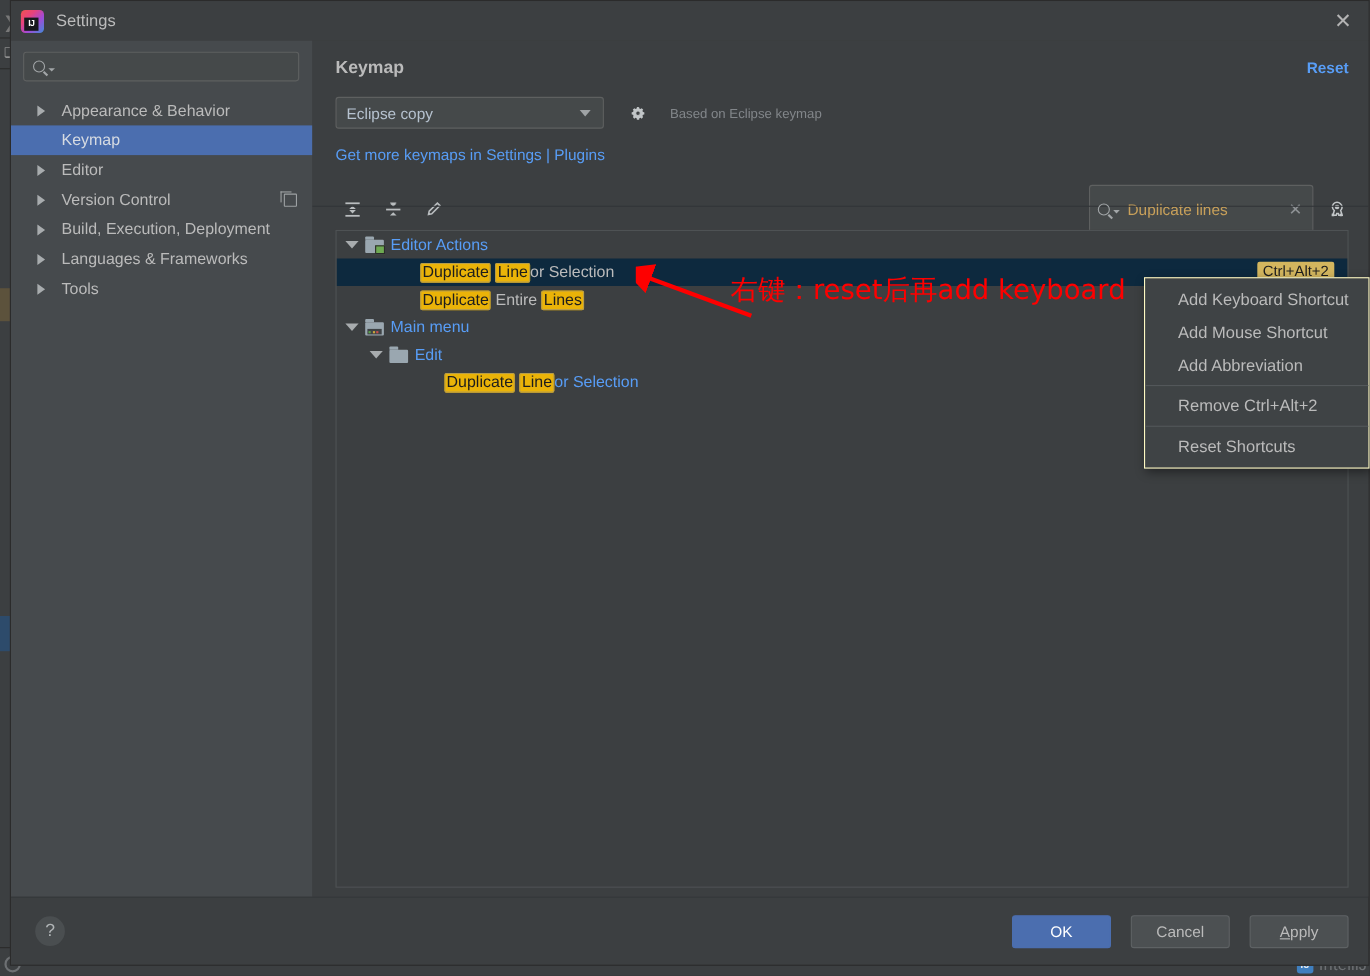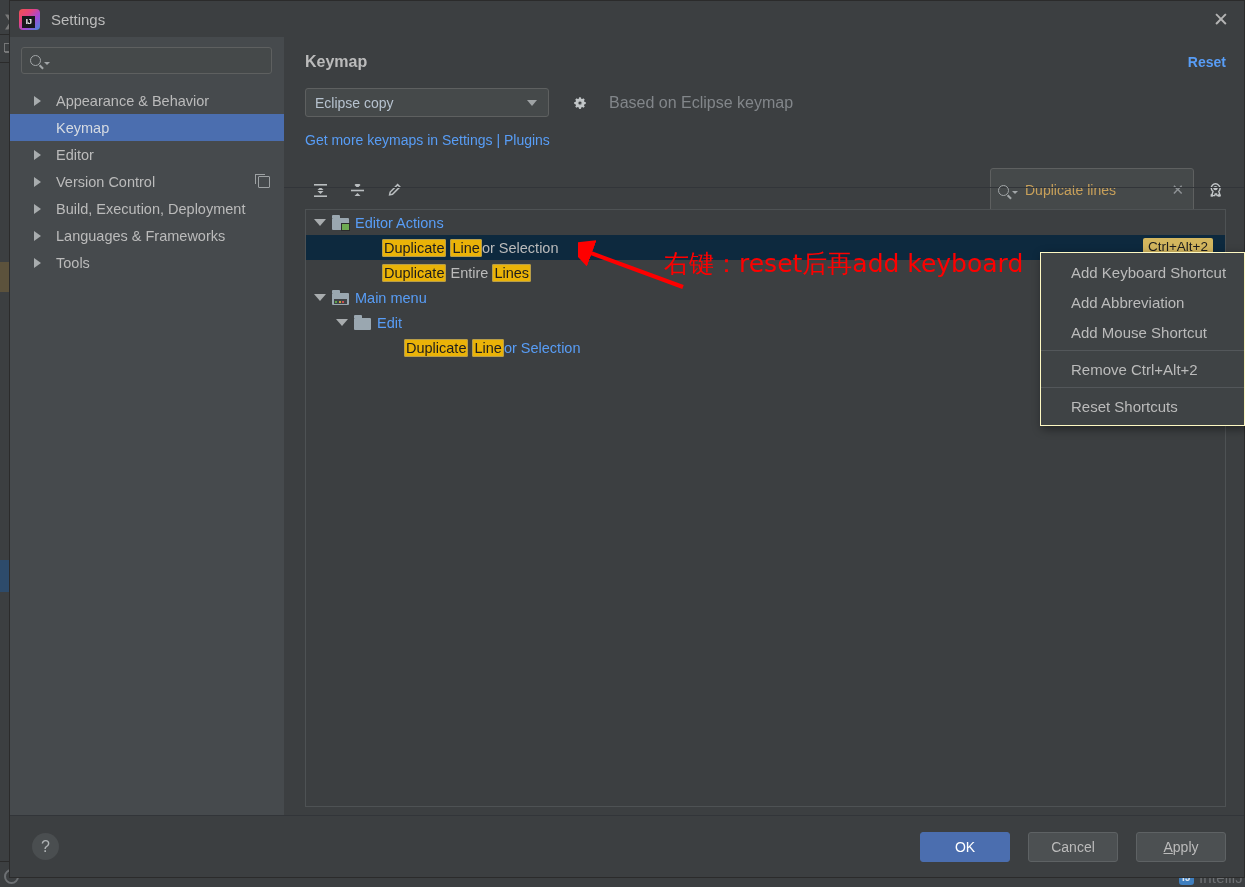--- a/index.html
+++ b/index.html
@@ -158,21 +158,21 @@
   }
   .combo .caret {
     position: absolute; right: 11px; width: 0; height: 0;
     border-left: 5px solid transparent; border-right: 5px solid transparent;
     border-top: 6px solid #9fa3a5;
   }
   .gear {
     margin-left: 22px; width: 18px; height: 18px; position: relative; cursor: pointer;
   }
   .gear svg { display:block; }
-  .based-on { margin-left: 20px; color: #82868a; font-size: 16px; }
+  .based-on { margin-left: 20px; color: #82868a; font-size: 12px; }
 
   .more-keymaps {
     margin-top: 15px; color: #589df6; font-size: 14px; cursor: pointer;
   }
 
   .hr {
     position: absolute; left: 0; right: 0; top: 150px; height: 1px; background: #323539;
   }
 
   
@@ -497,19 +497,19 @@
     <marker id="ah" markerWidth="7" markerHeight="7" refX="1" refY="3.5" orient="auto">
       <polygon points="0 0, 7 3.5, 0 7" fill="#fe0000"></polygon>
     </marker>
   </defs>
   <line x1="105" y1="47" x2="10" y2="12" stroke="#fe0000" stroke-width="4" marker-end="url(#ah)"></line>
 </svg>
 <div class="annot-text">右键：reset后再add keyboard</div>
 
 <div class="ctx-menu">
   <div class="ctx-item">Add Keyboard Shortcut</div>
+  <div class="ctx-item">Add Mouse Shortcut</div>
   <div class="ctx-item">Add Abbreviation</div>
-  <div class="ctx-item">Add Mouse Shortcut</div>
   <div class="ctx-sep"></div>
   <div class="ctx-item">Remove Ctrl+Alt+2</div>
   <div class="ctx-sep"></div>
   <div class="ctx-item">Reset Shortcuts</div>
 </div>
 
 </body></html>

